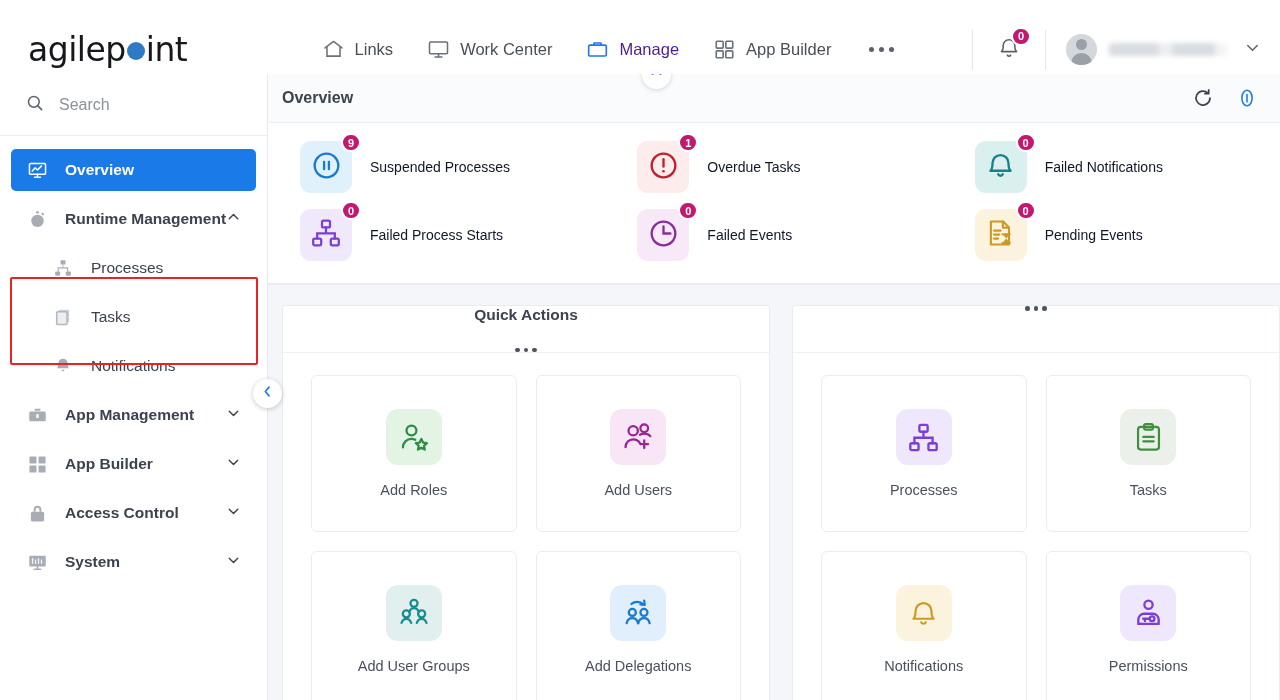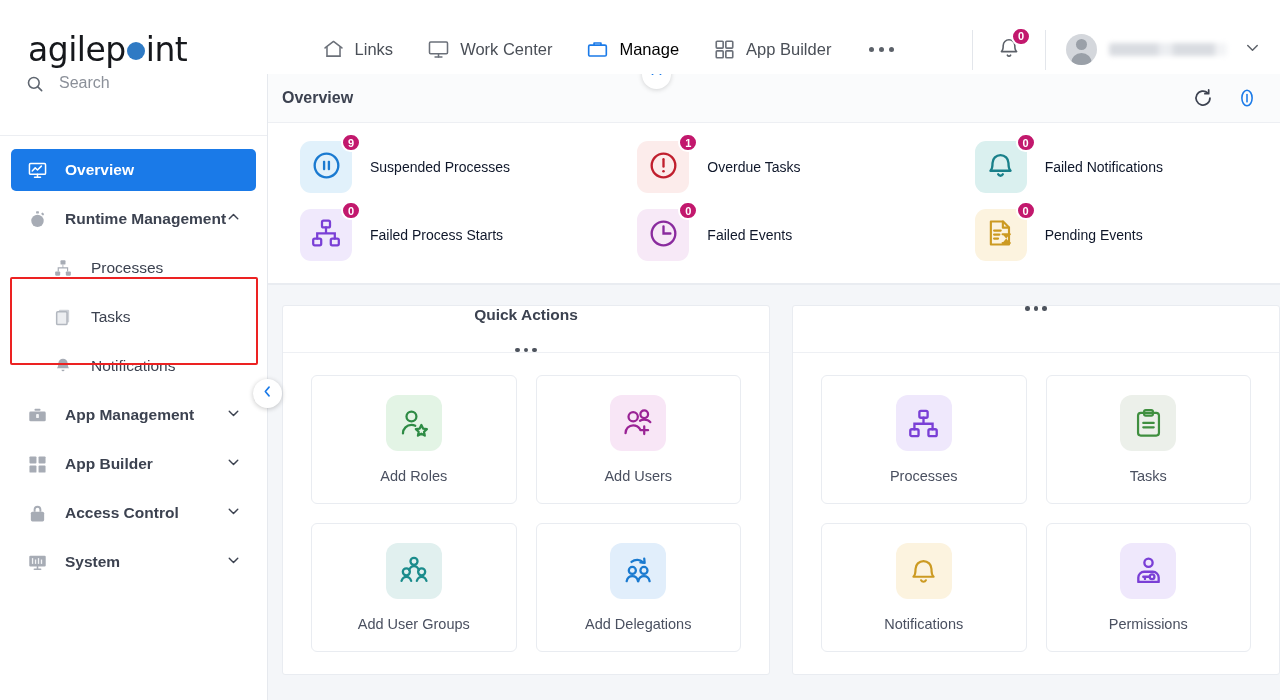--- a/index.html
+++ b/index.html
@@ -27,21 +27,21 @@
   .logo-dot {
     display: inline-block; width: 18px; height: 18px; border-radius: 50%;
     background: #2f7ac4; margin: 0 1px; position: relative; top: -1px;
   }
 
   .mainnav { flex: 1; display: flex; align-items: center; justify-content: center; gap: 34px; }
   .navitem {
     display: flex; align-items: center; gap: 10px;
     font-size: 16.5px; color: #4a4f57; cursor: pointer;
   }
-  .navitem.active { color: #000000; align-items: center; }
+  .navitem.active { color: #4c1d95; align-items: center; }
   .navitem svg { display: block; }
   .nav-dots { display: flex; gap: 5px; align-items: center; padding: 0 4px; cursor: pointer; }
   .nav-dots i { width: 5px; height: 5px; border-radius: 50%; background: #5c6169; display: block; }
 
   .topright { display: flex; align-items: center; padding-right: 18px; gap: 0; }
   .vdiv { width: 1px; height: 40px; background: #e3e6eb; margin: 0 20px; }
   .bell-wrap { position: relative; cursor: pointer; padding: 4px; }
   .badge-pink {
     position: absolute; background: #c2186d; color: #fff; border-radius: 999px;
     font-size: 11px; font-weight: 700; display: flex; align-items: center;
@@ -67,21 +67,21 @@
     filter: blur(2.4px); font-size: 0; color: transparent;
   }
   .chev-user { margin-left: 16px; cursor: pointer; }
 
   
   .sidebar {
     position: absolute; top: 74px; left: 0; width: 268px; height: 626px;
     background: #fff; border-right: 1px solid #e6e9ee;
   }
   .searchrow {
-    height: 62px; display: flex; gap: 14px;
+    height: 62px; display: flex; align-items: center; gap: 14px;
     padding-left: 25px; border-bottom: 1px solid #eceef2;
   }
   .search-ph { font-size: 16px; color: #8b9099; }
   .navlist { padding-top: 13px; }
   .snav {
     height: 42px; display: flex; align-items: center; margin: 0 11px 7px 11px;
     padding-left: 16px; border-radius: 5px; cursor: pointer; position: relative;
   }
   .snav .sicon { width: 26px; display: flex; align-items: center; justify-content: flex-start; flex: none; }
   .snav .slabel { font-size: 15.5px; color: #3c4250; font-weight: 700; margin-left: 12px; }
@@ -140,21 +140,21 @@
     height: 47px; display: flex; align-items: center; padding: 0 18px;
     border-bottom: 1px solid #eef0f4;
     flex-direction: column;
   }
   .cardtitle { font-size: 15.5px; color: #3c4250; font-weight: 700; flex: 1; }
   .dots3 { display: flex; gap: 4px; cursor: pointer; }
   .dots3 i { width: 4.5px; height: 4.5px; border-radius: 50%; background: #4d535d; display: block; }
 
   .tilegrid { display: grid; grid-template-columns: repeat(2, 1fr); gap: 19px; padding: 22px 28px; }
   .tile {
-    height: 129px; border: 1px solid #e9ecf1; border-radius: 6px; background: #fff;
+    height: 157px; border: 1px solid #e9ecf1; border-radius: 6px; background: #fff;
     display: flex; flex-direction: column; align-items: center; justify-content: center;
     cursor: pointer;
   }
   .tileico {
     width: 56px; height: 56px; border-radius: 12px;
     display: flex; align-items: center; justify-content: center;
   }
   .tilelabel { font-size: 14.5px; color: #4a5060; margin-top: 17px; }
 </style>
 </head>

